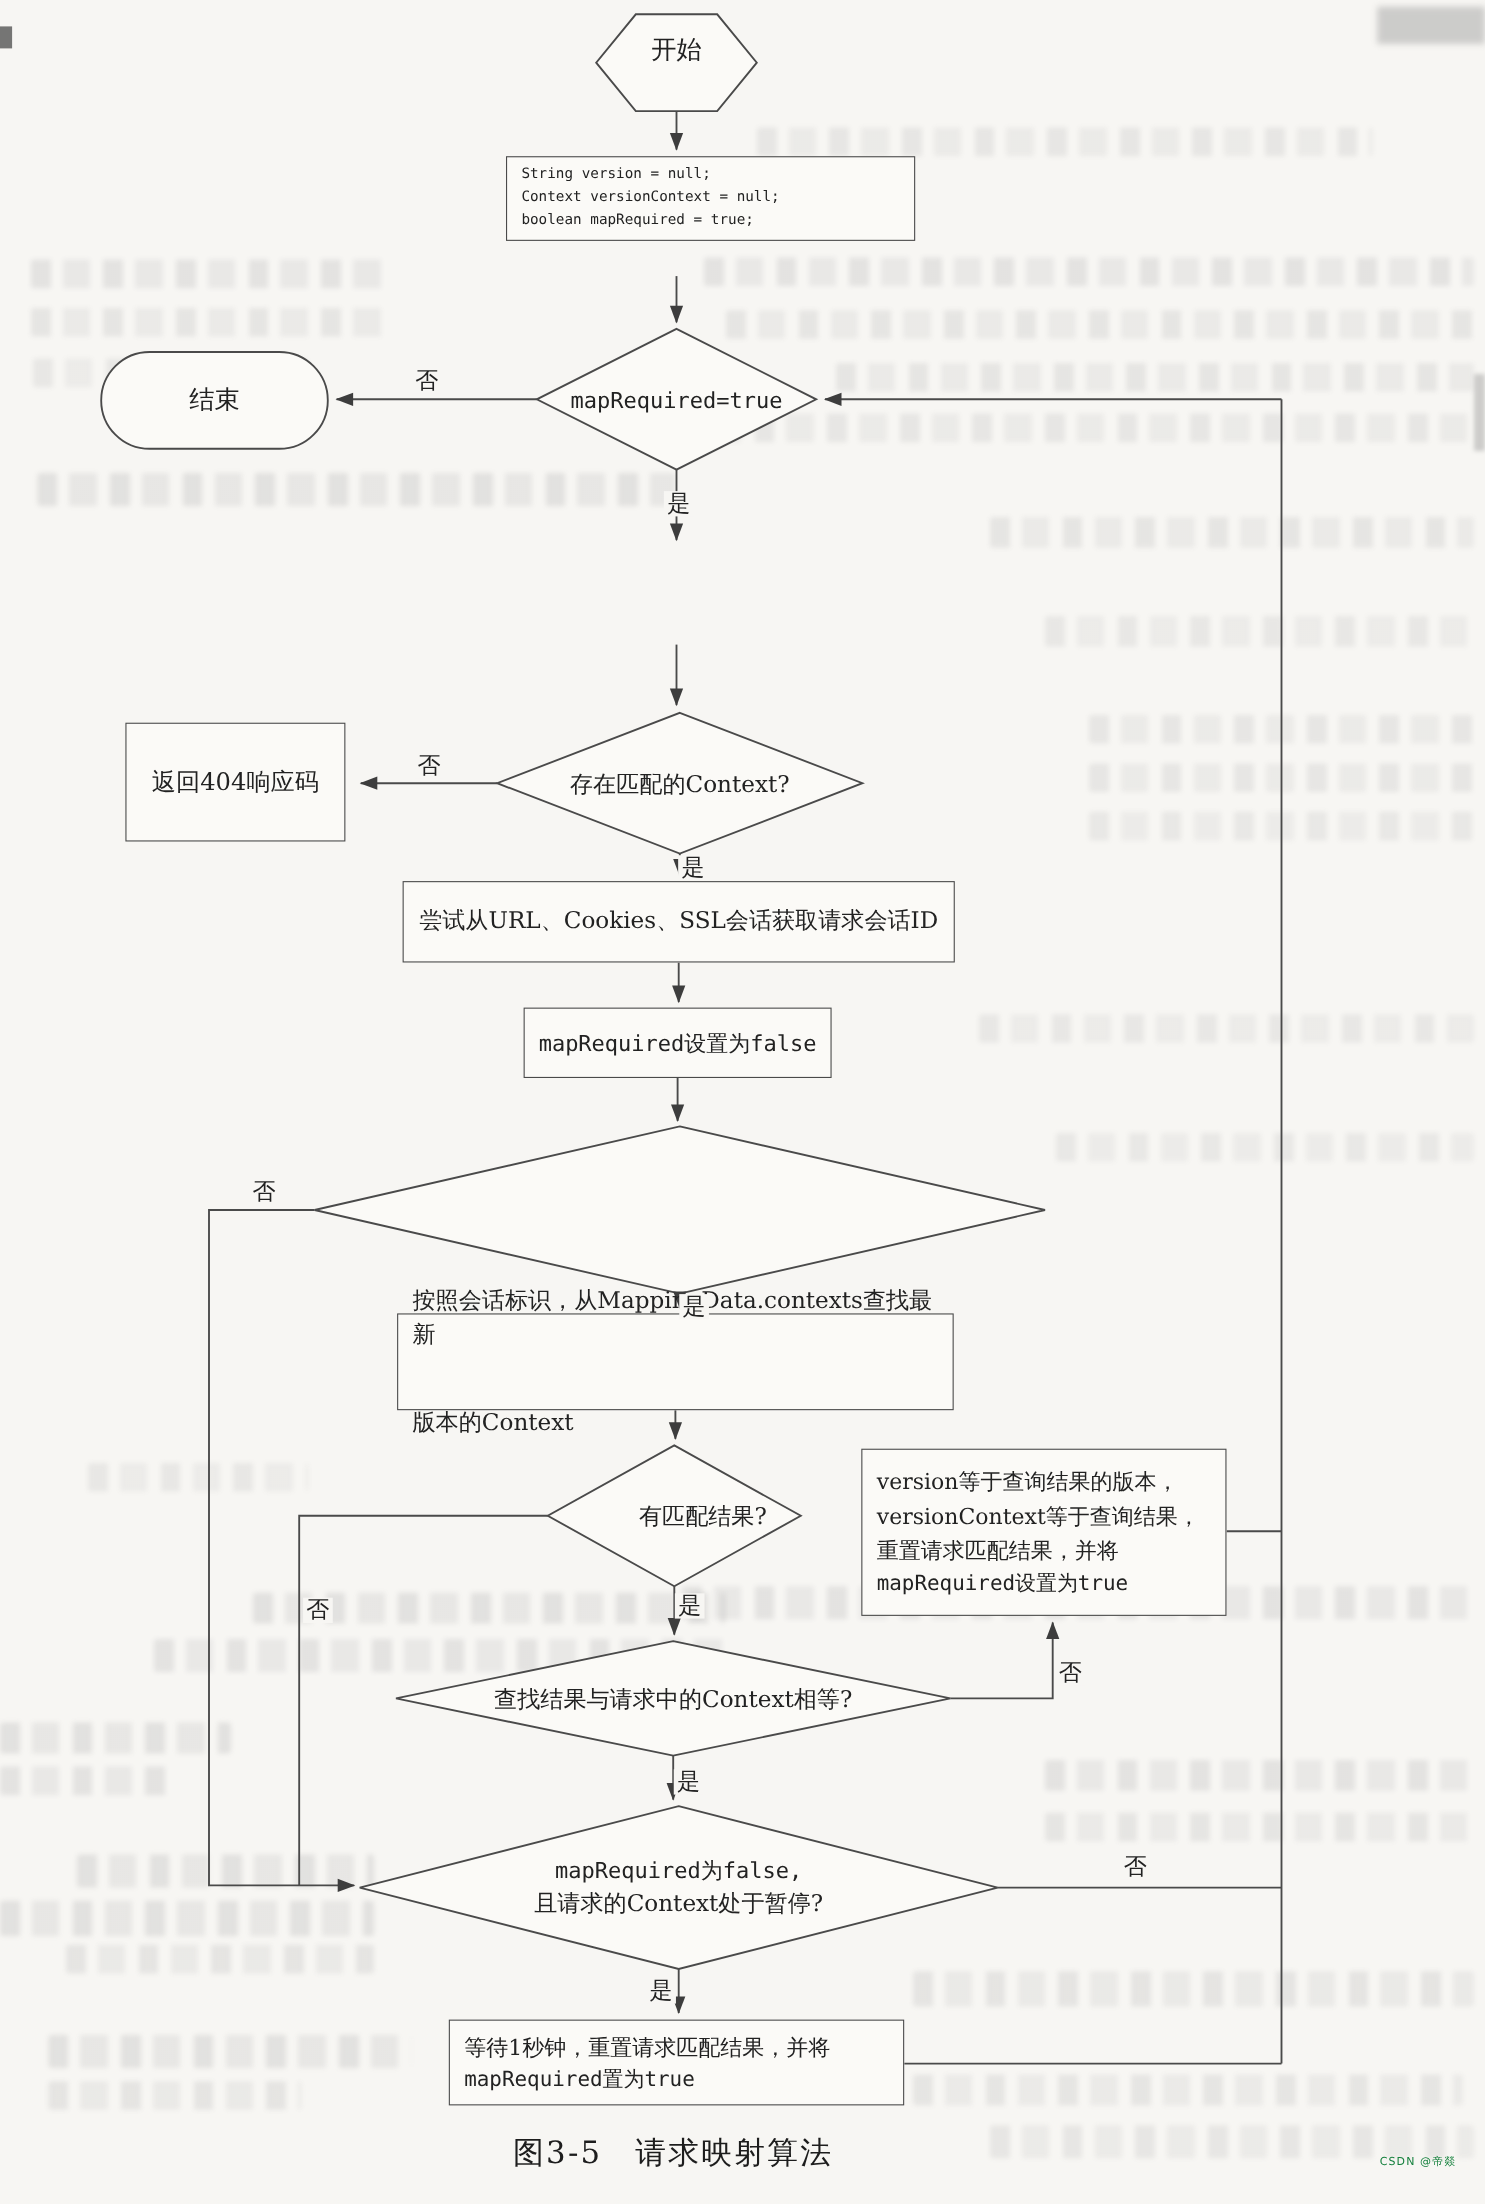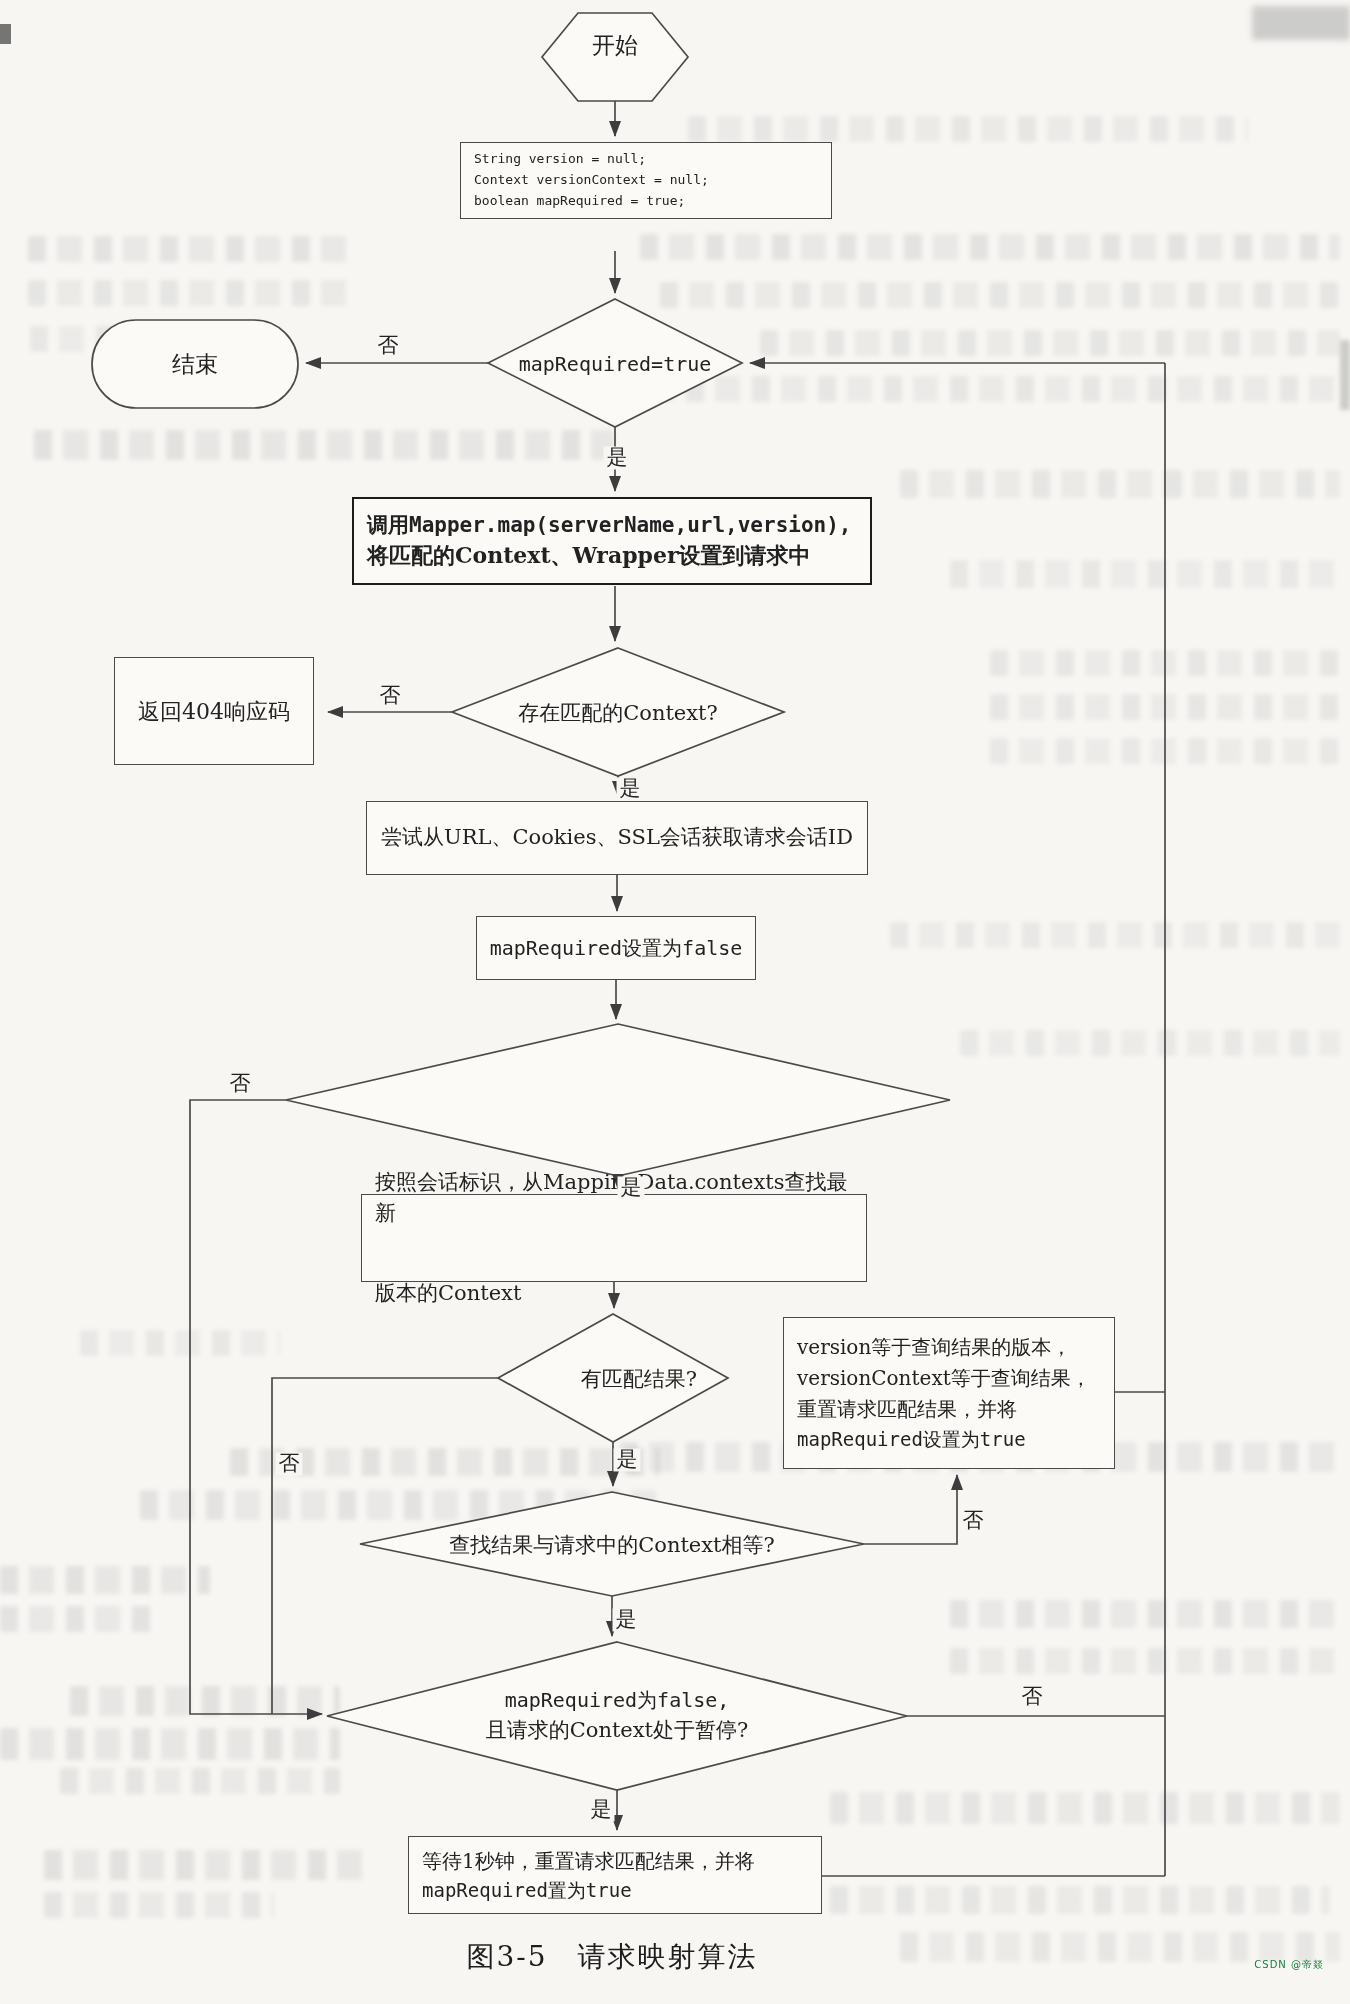--- a/index.html
+++ b/index.html
@@ -141,24 +141,20 @@
     <line class="ln" x1="822" y1="1876" x2="1165" y2="1876"></line>
     <line class="ln" x1="1165" y1="1876" x2="1165" y2="363"></line>
   </svg>
 
   <div class="box left mono" style="left:424px;top:142px;width:372px;height:77px;font-size:13px;line-height:1.6;margin-left:36px;">
     <div>String version = null;</div>
     <div>Context versionContext = null;</div>
     <div>boolean mapRequired = true;</div>
   </div>
 
-  <div class="box left bold-box" style="left:352px;top:497px;width:520px;height:88px;line-height:1.45;">
-    <div class="mono" style="font-size:21px;">调用Mapper.map(serverName,url,version),</div>
-    <div>将匹配的Context、Wrapper设置到请求中</div>
-  </div>
 
   <div class="box center" style="left:114px;top:657px;width:200px;height:108px;font-size:22px;">返回404响应码</div>
 
   <div class="box center" style="left:366px;top:801px;width:502px;height:74px;font-size:21px;">尝试从URL、Cookies、SSL会话获取请求会话ID</div>
 
   <div class="box center mono" style="left:476px;top:916px;width:280px;height:64px;font-size:20px;">mapRequired设置为false</div>
 
   <div class="box left" style="left:361px;top:1194px;width:506px;height:88px;font-size:21px;line-height:1.5;gap:48px;">
     <div>按照会话标识，从MappingData.contexts查找最新</div>
     <div>版本的Context</div>

